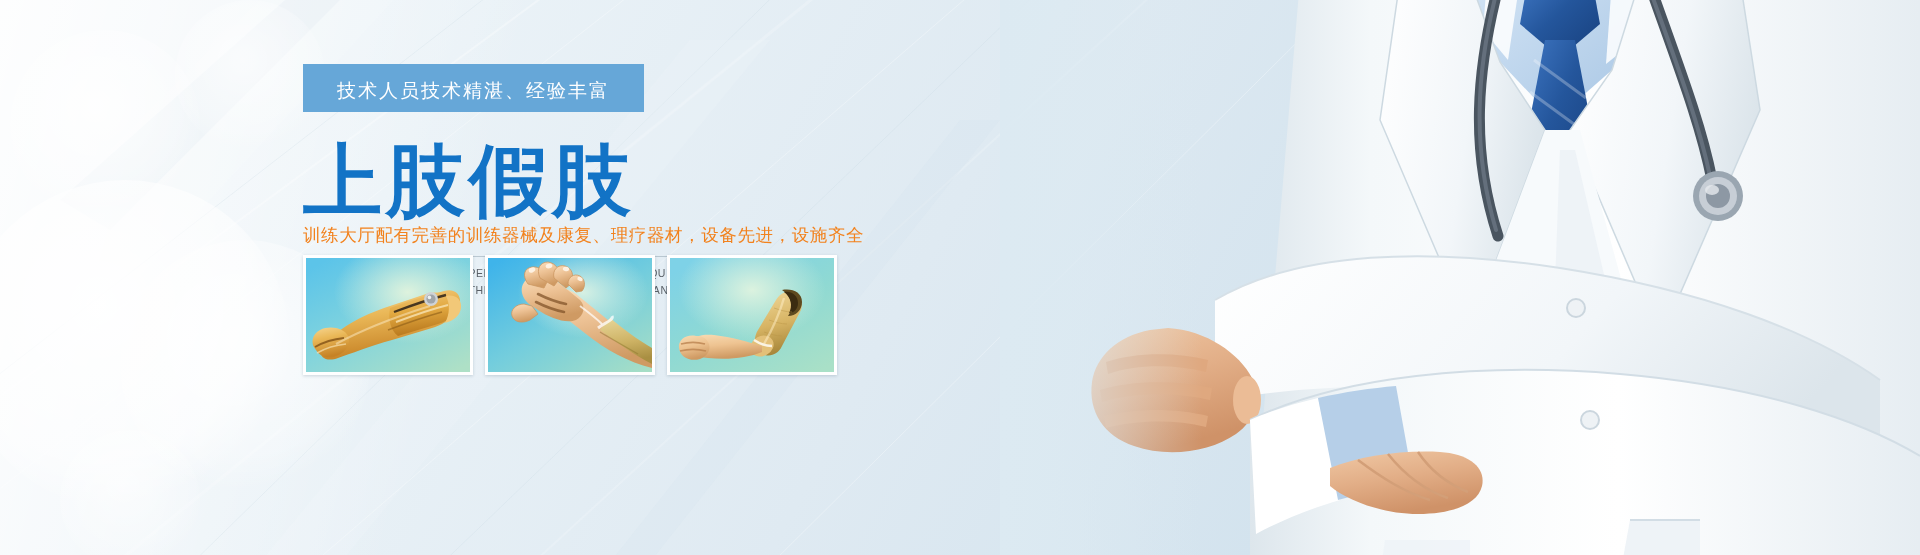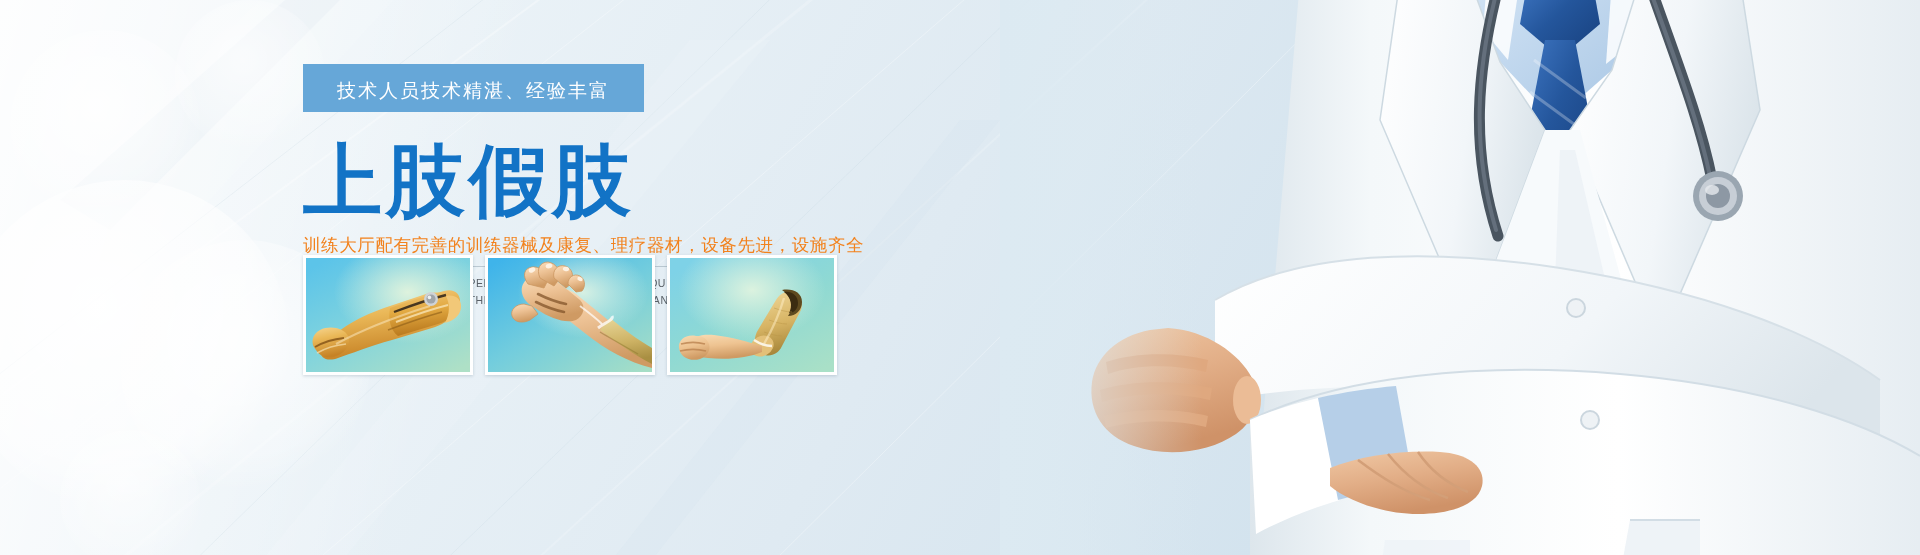--- a/index.html
+++ b/index.html
@@ -65,21 +65,20 @@
     font-size:79px;
     font-weight:bold;
     color:#1273c6;
     letter-spacing:4px;
     line-height:1.05;
     white-space:nowrap;
     font-family:"DejaVu Sans", sans-serif;
   }
 
   .subhead {
-    margin-top:10px;
     font-size:17.5px;
     color:#f2821d;
     letter-spacing:.6px;
     line-height:1.4;
     white-space:nowrap;
   }
 
   .rule {
     margin-top:9px;
     width:497px; height:1px;

